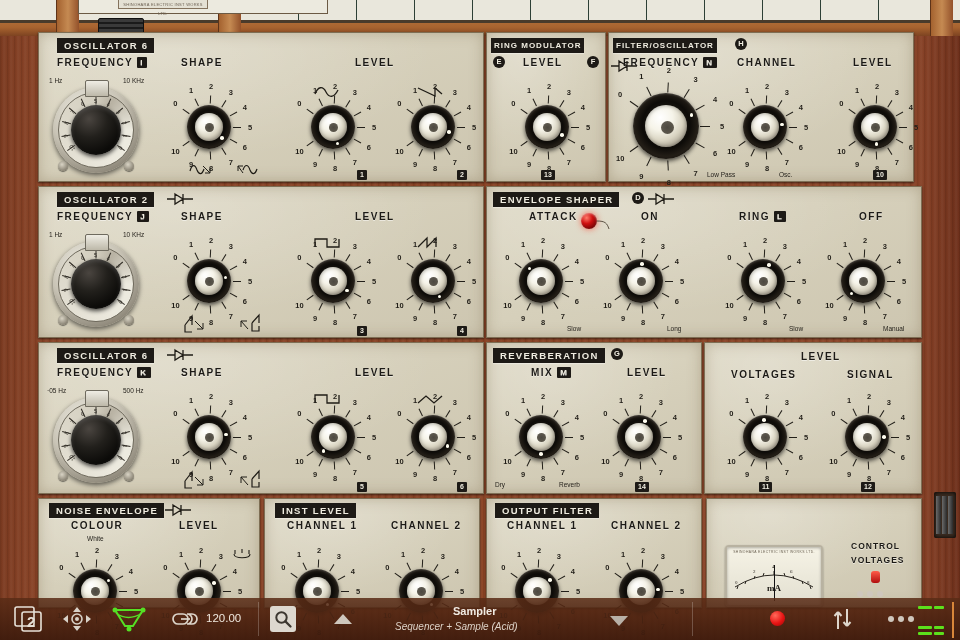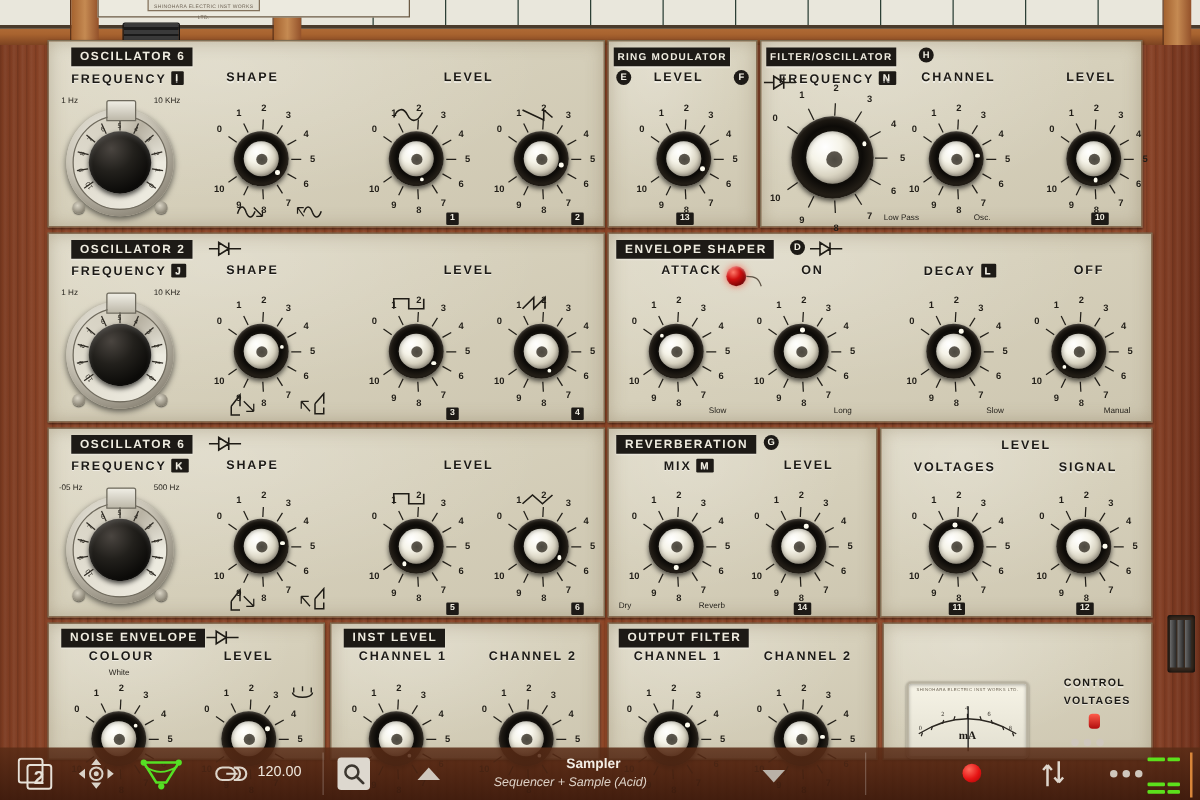--- a/index.html
+++ b/index.html
@@ -631,21 +631,21 @@
 
   <div class="panel" style="left:486px;top:186px;width:436px;height:152px;">
     <div class="tag" style="left:6px;top:5px;">ENVELOPE SHAPER</div>
     <div class="circkey" style="left:145px;top:5px;">D</div>
     <svg class="glyph" style="left:161px;top:5px;" width="26" height="14" viewBox="0 0 26 14">
       <path d="M0 7 H8 M8 2 L8 12 M8 2 L16 7 L8 12 Z M16 2 L16 12 M16 7 H26" stroke="#1f1c16" stroke-width="1.3" fill="none"></path>
       </svg>
 
     <div class="ttl" style="left:42px;top:24px;">ATTACK</div>
     <div class="ttl" style="left:154px;top:24px;">ON</div>
-    <div class="ttl" style="left:252px;top:24px;"><span>DECAY</span><span class="key">L</span></div>
+    <div class="ttl" style="left:252px;top:24px;"><span>RING</span><span class="key">L</span></div>
     <div class="ttl" style="left:372px;top:24px;">OFF</div>
 
     <div class="led" style="left:94px;top:26px;"></div>
     <svg class="glyph" style="left:110px;top:30px;" width="24" height="14" viewBox="0 0 24 14">
       <path d="M0 4 C8 4,10 6,12 12" stroke="#5d5345" stroke-width="1" fill="none"></path>
       </svg>
 
     <div class="knob-slot" style="position:absolute;left:32px;top:72px;">
         <div style="position: absolute; left: 0px; top: 0px; width: 44px; height: 44px;">
           <div class="ticks" style="left: 22px; top: 22px; width: 0px; height: 0px;">

